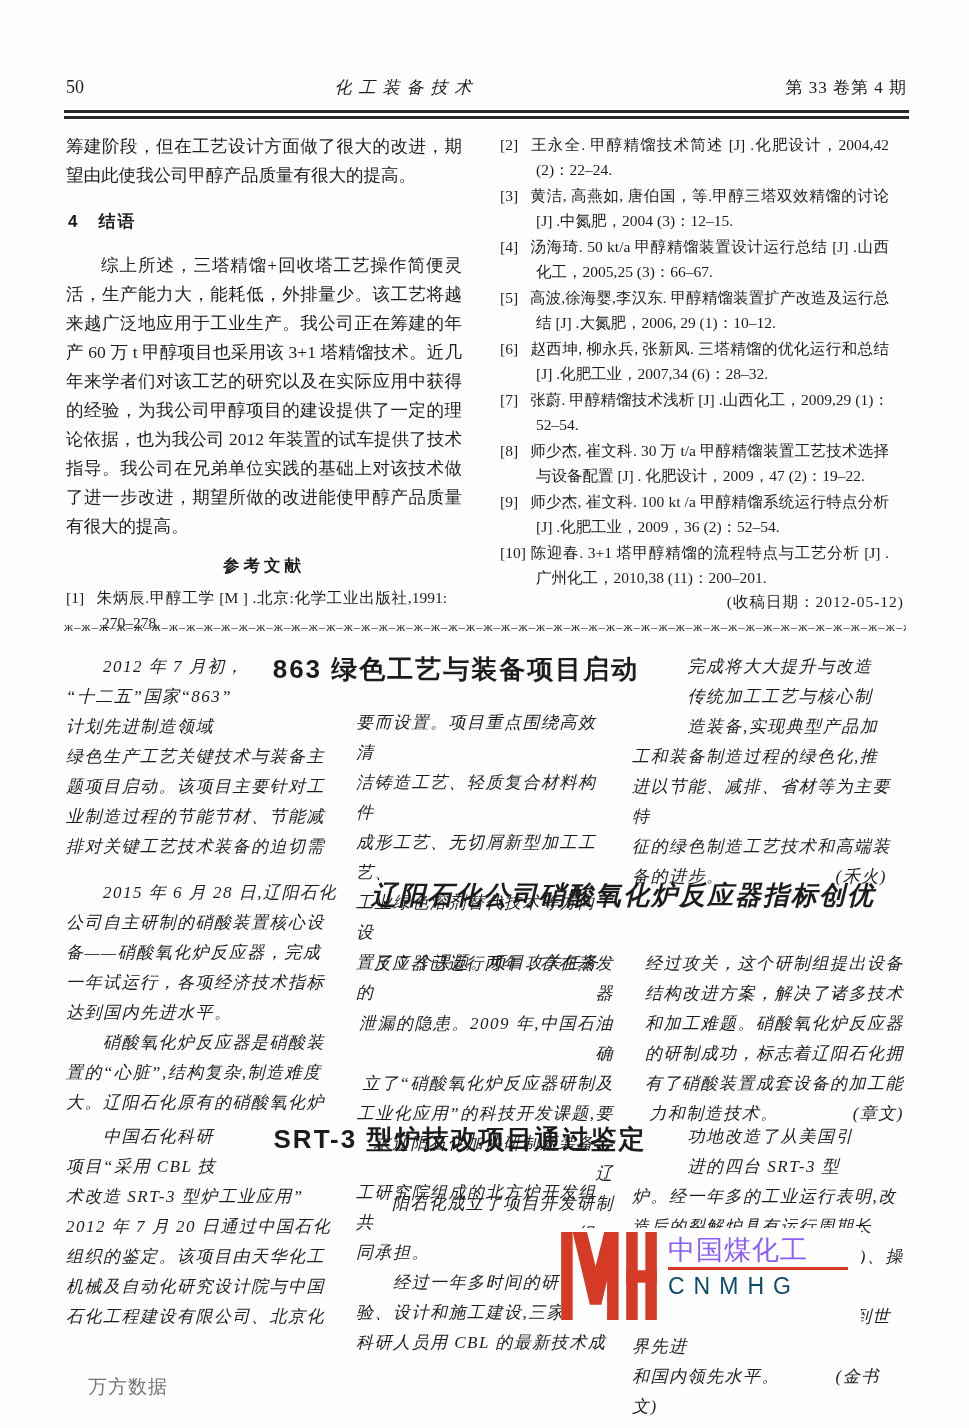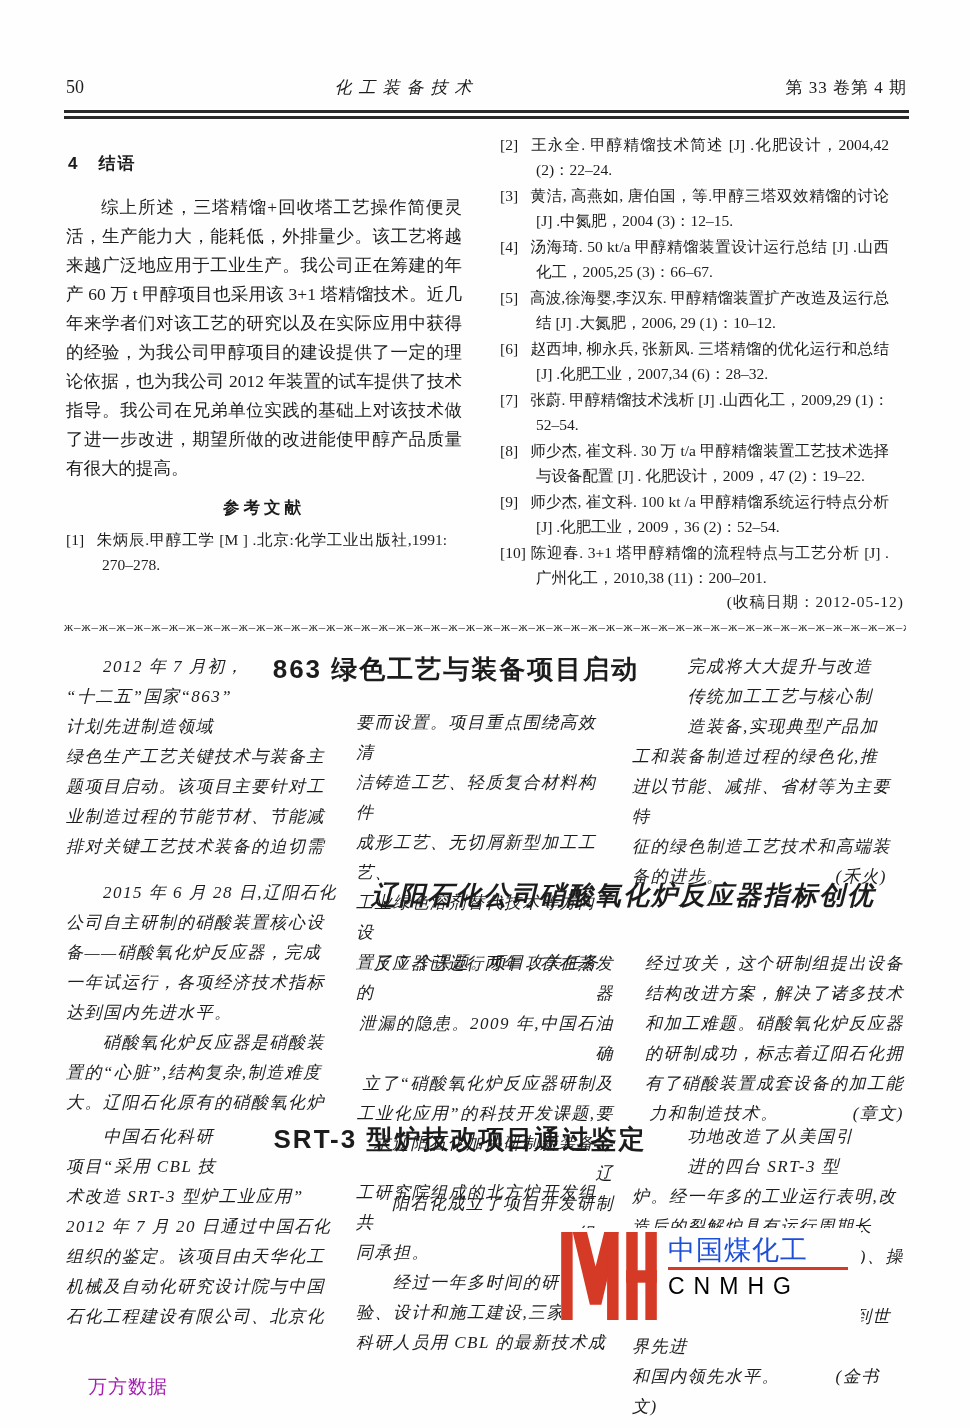--- a/index.html
+++ b/index.html
@@ -50,43 +50,44 @@
   #a3 .ntitle{left:199px;width:390px;}
   #a1 .c2,#a3 .c2{margin-top:56px;}
   #a2 .c2,#a2 .c3{margin-top:71px;text-align:right;}
 
   
   .wm{position:absolute;left:561px;top:1228px;width:300px;height:97px;background:#fefefe;
       display:flex;align-items:flex-start;}
   .wm svg{display:block;margin-top:4px;}
   .wm .wtxt{margin-left:11px;padding-top:8px;}
   .wm .brand{font-family:"Liberation Sans","DejaVu Sans",sans-serif;font-size:27px;line-height:28px;
-      color:#1d4ed8;letter-spacing:1px;white-space:nowrap;}
+      color:#8b5cf6;letter-spacing:1px;white-space:nowrap;}
   .wm .uline{height:3px;background:#d53a26;width:180px;margin-top:3px;}
   .wm .sub{font-family:"Liberation Sans","DejaVu Sans",sans-serif;font-size:23px;line-height:26px;
-      color:#000000;letter-spacing:9px;margin-top:3px;white-space:nowrap;}
+      color:#0c4a6e;letter-spacing:9px;margin-top:3px;white-space:nowrap;}
 
   
   .foot{position:absolute;left:88px;top:1374px;font-family:"Liberation Sans","DejaVu Sans",sans-serif;
-        font-size:19px;color:#a21caf;letter-spacing:1px;}
+        font-size:19px;color:#737373;letter-spacing:1px;}
 </style>
 </head>
 <body>
 
 <div class="page">
 
   <div class="hdr">
     <span class="pageno">50</span>
     <span class="jtitle">化工装备技术</span>
     <span class="issue">第 33 卷第 4 期</span>
   </div>
   <div class="rule"></div>
 
   <div class="main">
     <div class="mcol-l">
+      <p class="para">筹建阶段，但在工艺设计方面做了很大的改进，期望由此使我公司甲醇产品质量有很大的提高。</p>
       <div class="h4">4　结语</div>
       <p class="para indent">综上所述，三塔精馏+回收塔工艺操作简便灵活，生产能力大，能耗低，外排量少。该工艺将越来越广泛地应用于工业生产。我公司正在筹建的年产 60 万 t 甲醇项目也采用该 3+1 塔精馏技术。近几年来学者们对该工艺的研究以及在实际应用中获得的经验，为我公司甲醇项目的建设提供了一定的理论依据，也为我公司 2012 年装置的试车提供了技术指导。我公司在兄弟单位实践的基础上对该技术做了进一步改进，期望所做的改进能使甲醇产品质量有很大的提高。</p>
       <div class="refhead">参考文献</div>
       <div class="reflist" id="refs-left">
           <p class="ref"><span class="num">[1]</span>朱炳辰.甲醇工学 [M ] .北京:化学工业出版社,1991: 270–278.</p>
         </div>
     </div>
     <div class="mcol-r">
       <div class="reflist" id="refs-right">
           <p class="ref"><span class="num">[2]</span>王永全. 甲醇精馏技术简述 [J] .化肥设计，2004,42 (2)：22–24.</p>

